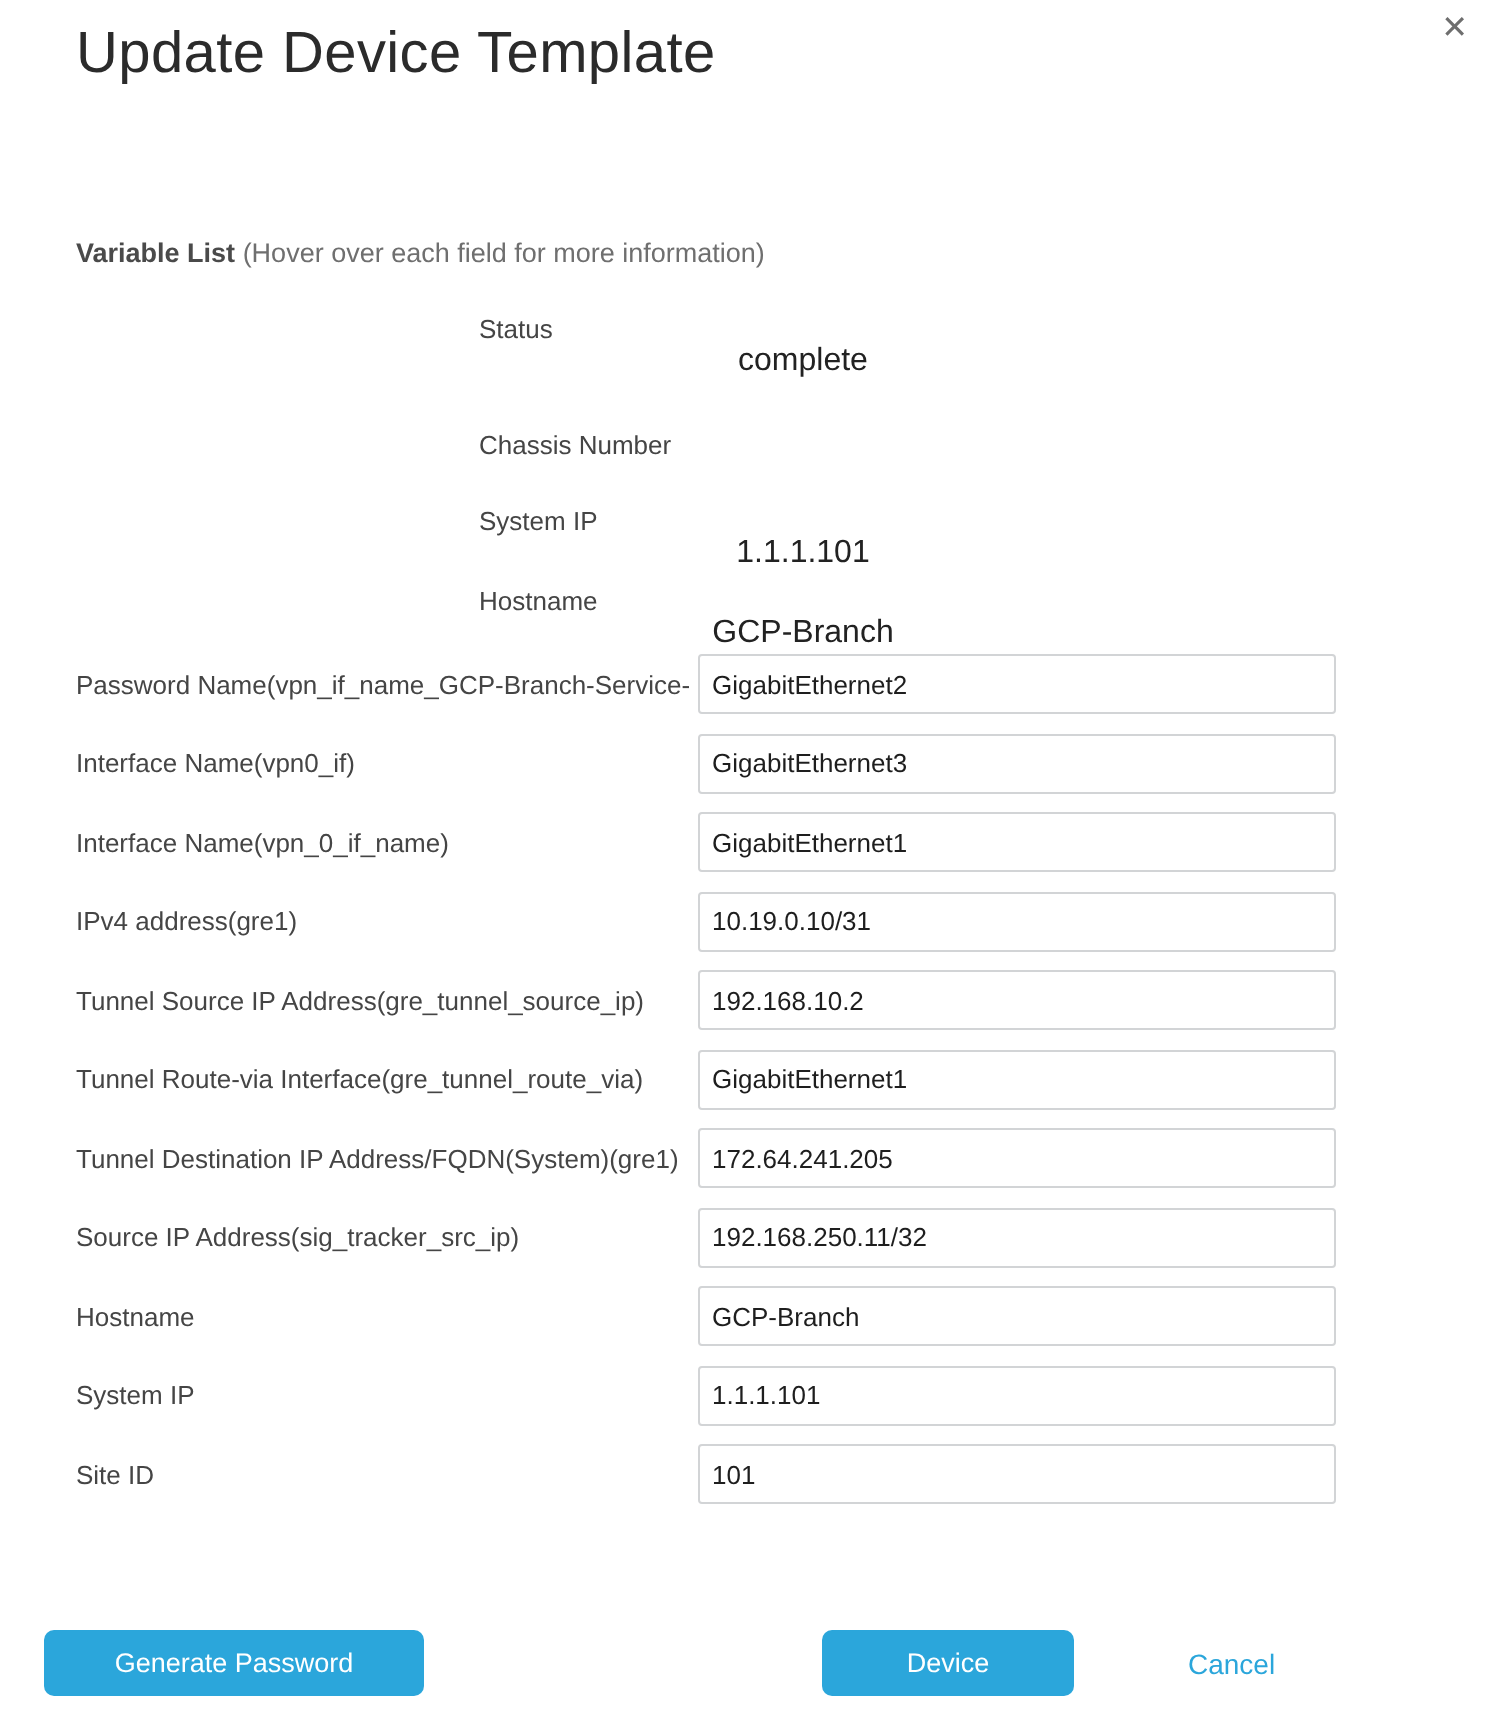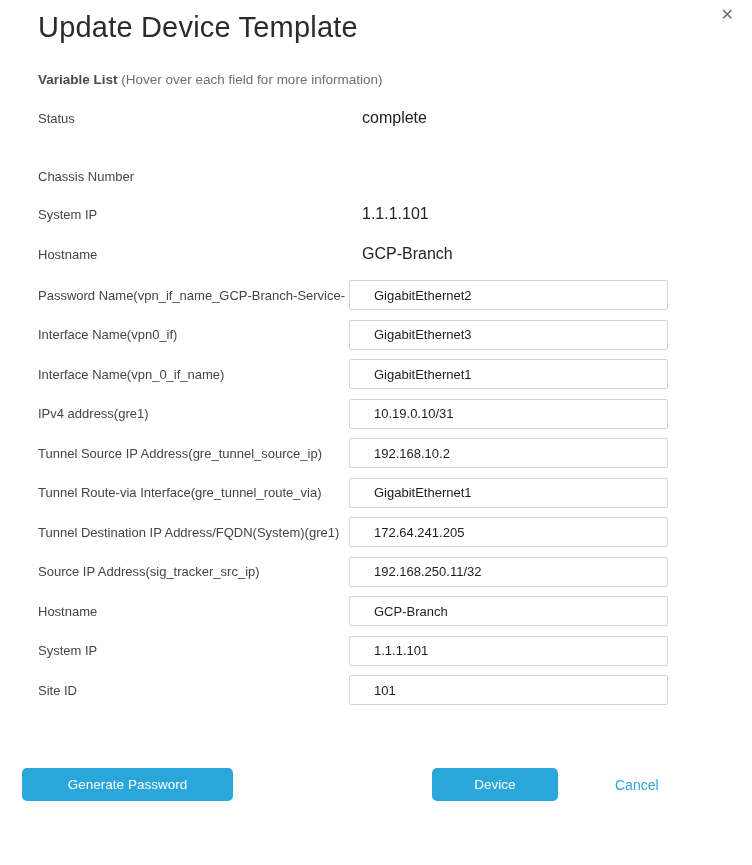--- a/index.html
+++ b/index.html
@@ -20,70 +20,70 @@
     line-height:20px; padding:2px;
     background:none; border:none;
   }
   .title {
     margin:10px 0 0 38px;
     font-size:29px; font-weight:300;
     color:#2b2b2b; letter-spacing:0.2px;
     line-height:34px;
   }
   .section-heading {
-    margin:28px 0 0 38px;
+    margin:75px 0 0 38px;
     font-size:13.5px; line-height:15px;
     color:#6f6f6f;
   }
   .section-heading .heading-strong {
     font-weight:bold; color:#4a4a4a;
   }
   .form { margin-top:23px; }
   .row {
     display:flex; align-items:center;
     margin-left:38px;
   }
   .label {
     width:311px; flex-shrink:0;
     font-size:13px; color:#454545;
     white-space:nowrap; overflow:hidden;
   }
-  .static-row { height:16px; }
+  .static-row { height:16px;flex-direction:column; }
   .static-row:nth-child(1) { margin-bottom:42px; }
   .static-row:nth-child(2) { margin-bottom:22px; }
   .static-row:nth-child(3) { margin-bottom:24px; }
   .static-row:nth-child(4) { margin-bottom:18px; }
   .static-value {
     font-size:16px; color:#222;
     padding-left:13px; white-space:nowrap;
   }
   .input-row { height:30px; margin-bottom:9.5px; }
   .field-input {
     width:319px; height:30px;
     border:1px solid #d2d4d6; border-radius:2px;
     background:#fff;
-    padding:0 24px;
+    padding:0 6px;
     font-family:"Liberation Sans", sans-serif;
     font-size:13px; color:#1e1e1e;
     outline:none;
   }
   .footer {
     margin:63px 0 0 22px;
     display:flex; align-items:center;
   }
   .btn {
     height:33px;
     background:var(--accent);
     color:#fff;
     border:none; border-radius:5px;
     font-family:"Liberation Sans", sans-serif;
     font-size:13.5px;
     cursor:pointer;
   }
-  .btn-generate { width:211px; }
+  .btn-generate { width:190px; }
   .btn-update { width:126px; margin-left:199px; }
   .cancel-link {
     margin-left:57px;
     color:var(--accent);
     font-size:14px;
     text-decoration:none;
     cursor:pointer;
   }
 </style>
 </head>

